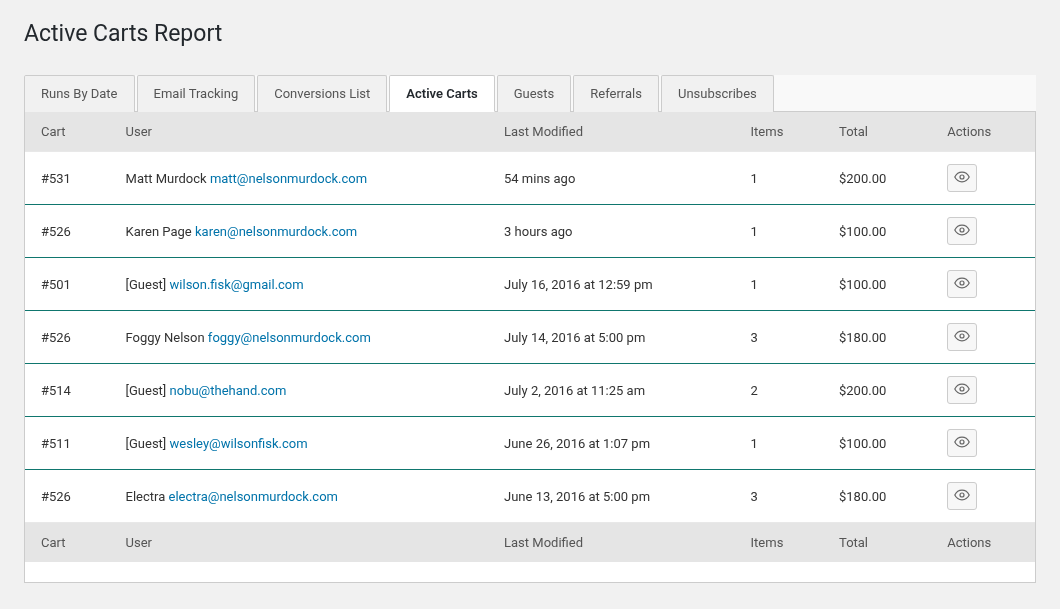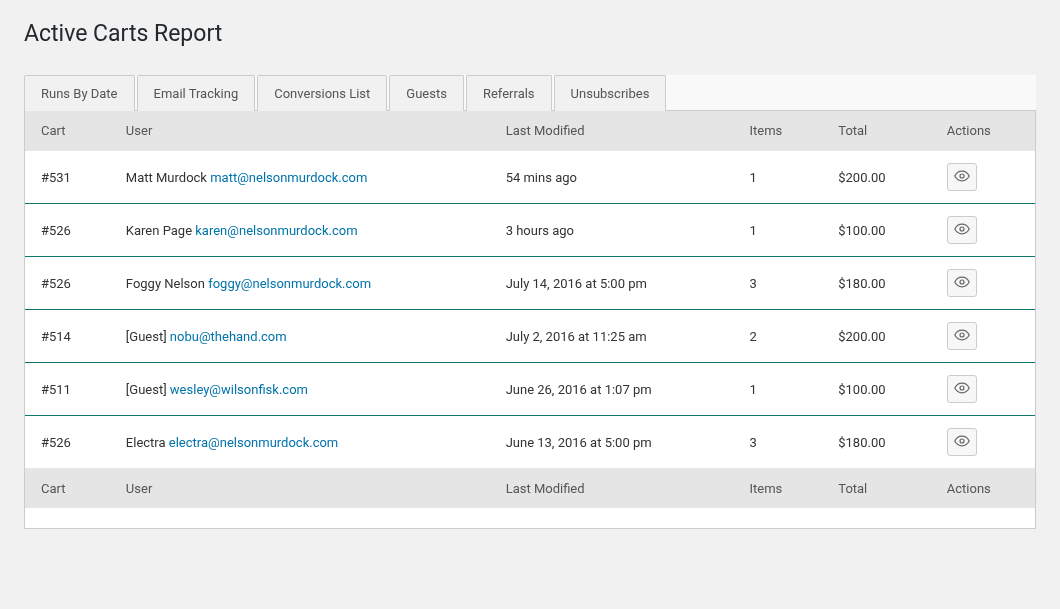--- a/index.html
+++ b/index.html
@@ -113,20 +113,21 @@
 </head>
 <body>
 
 <div class="page-wrapper">
   <h1 class="page-title">Active Carts Report</h1>
 
   <div class="tab-bar" id="tab-bar">
       <div class="tab">Runs By Date</div>
       <div class="tab">Email Tracking</div>
       <div class="tab">Conversions List</div>
+      <div class="tab active">Active Carts</div>
       <div class="tab">Guests</div>
       <div class="tab">Referrals</div>
       <div class="tab">Unsubscribes</div>
     </div>
 
   <div class="table-container">
     <table>
       <thead>
         <tr>
           <th>Cart</th>
@@ -166,20 +167,37 @@
       <span class="eye-icon">
         <svg viewBox="0 0 20 14" xmlns="http://www.w3.org/2000/svg">
           <path d="M1 7C1 7 4 1 10 1C16 1 19 7 19 7C19 7 16 13 10 13C4 13 1 7 1 7Z" stroke="#666" stroke-width="1.5" fill="none"></path>
           <circle cx="10" cy="7" r="2.5" stroke="#666" stroke-width="1.5" fill="none"></circle>
         </svg>
       </span>
     </button>
   </td>
           </tr>
           <tr>
+            <td>#501</td>
+            <td><span>[Guest] </span><a class="link" href="#">wilson.fisk@gmail.com</a></td>
+            <td>July 16, 2016 at 12:59 pm</td>
+            <td>1</td>
+            <td>$100.00</td>
+            <td>
+    <button class="eye-btn" title="View">
+      <span class="eye-icon">
+        <svg viewBox="0 0 20 14" xmlns="http://www.w3.org/2000/svg">
+          <path d="M1 7C1 7 4 1 10 1C16 1 19 7 19 7C19 7 16 13 10 13C4 13 1 7 1 7Z" stroke="#666" stroke-width="1.5" fill="none"></path>
+          <circle cx="10" cy="7" r="2.5" stroke="#666" stroke-width="1.5" fill="none"></circle>
+        </svg>
+      </span>
+    </button>
+  </td>
+          </tr>
+          <tr>
             <td>#526</td>
             <td><span>Foggy Nelson </span><a class="link" href="#">foggy@nelsonmurdock.com</a></td>
             <td>July 14, 2016 at 5:00 pm</td>
             <td>3</td>
             <td>$180.00</td>
             <td>
     <button class="eye-btn" title="View">
       <span class="eye-icon">
         <svg viewBox="0 0 20 14" xmlns="http://www.w3.org/2000/svg">
           <path d="M1 7C1 7 4 1 10 1C16 1 19 7 19 7C19 7 16 13 10 13C4 13 1 7 1 7Z" stroke="#666" stroke-width="1.5" fill="none"></path>

